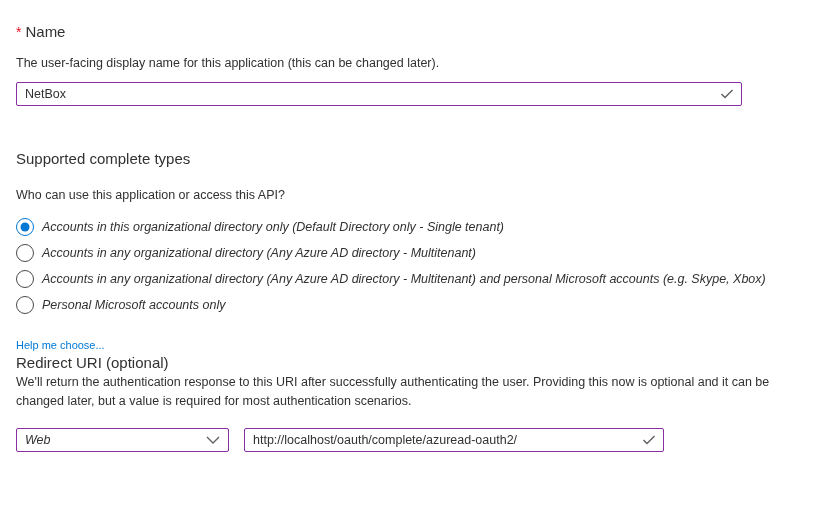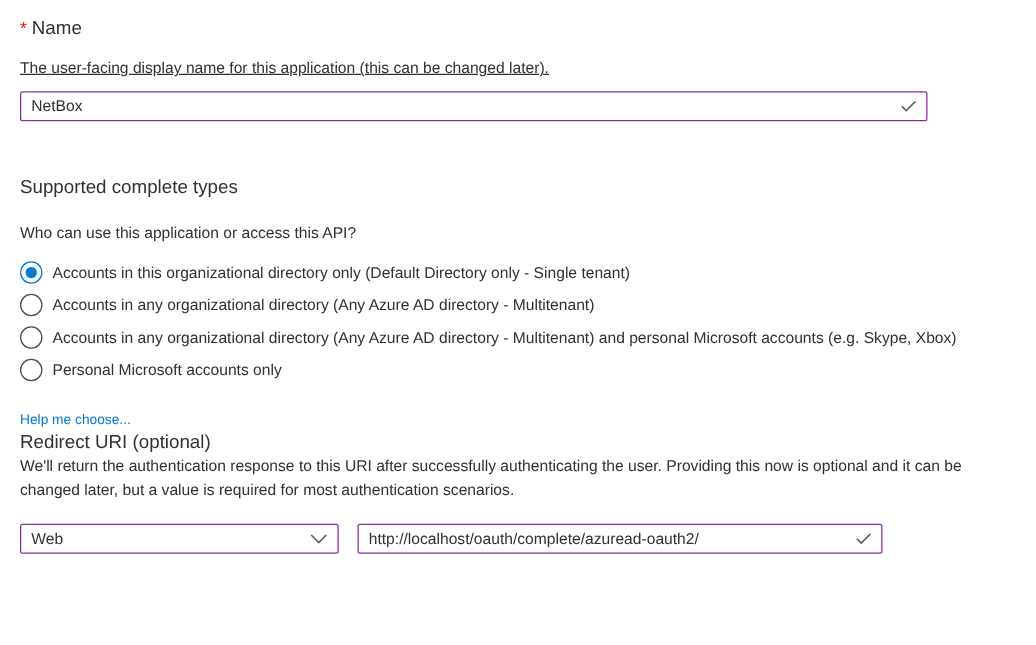--- a/index.html
+++ b/index.html
@@ -42,28 +42,28 @@
   .input-check {
     position: absolute;
     right: 8px;
     top: 50%;
     transform: translateY(-50%);
     display: flex;
     align-items: center;
   }
 
   
-  .name-title { margin-top: 1px; }
-  .name-desc { margin-top: 12px; text-decoration: underline; }
+  .name-title { margin-top: 11px; }
+  .name-desc { margin-top: 12px; }
   .name-input-wrap { margin-top: 9px; width: 726px; }
 
   
   .account-title { margin-top: 43px; }
   .account-question { margin-top: 17px; }
-  .radio-group { margin-top: 9px; }
+  .radio-group { margin-top: 9px; font-style: italic; }
   .radio-row {
     display: flex;
     align-items: center;
     height: 26px;
     cursor: pointer;
   }
   .radio-circle {
     width: 18px;
     height: 18px;
     border: 1.5px solid #4a4a48;
@@ -101,31 +101,32 @@
   .redirect-title { }
   .redirect-desc { max-width: 801px; }
   .redirect-controls {
     margin-top: 17px;
     display: flex;
     gap: 15px;
     align-items: center;
   }
   .platform-select {
     position: relative;
-    width: 255px;
+    width: 213px;
     height: 24px;
     border: 1.5px solid #8a2da5;
     border-radius: 2px;
     background: #ffffff;
     display: flex;
     align-items: center;
     padding: 0 28px 0 8px;
     font-size: 12.5px;
     color: #323130;
     cursor: pointer;
+    font-style: italic;
   }
   .select-chevron {
     position: absolute;
     right: 8px;
     top: 50%;
     transform: translateY(-50%);
     display: flex;
     align-items: center;
   }
   .uri-input-wrap { width: 420px; }

